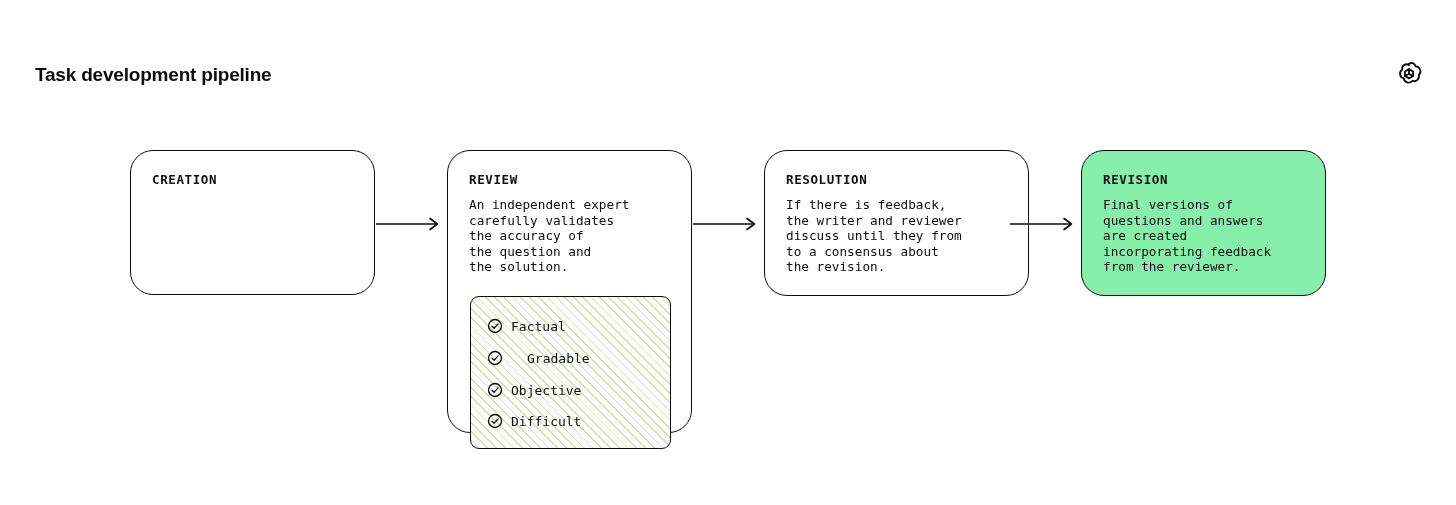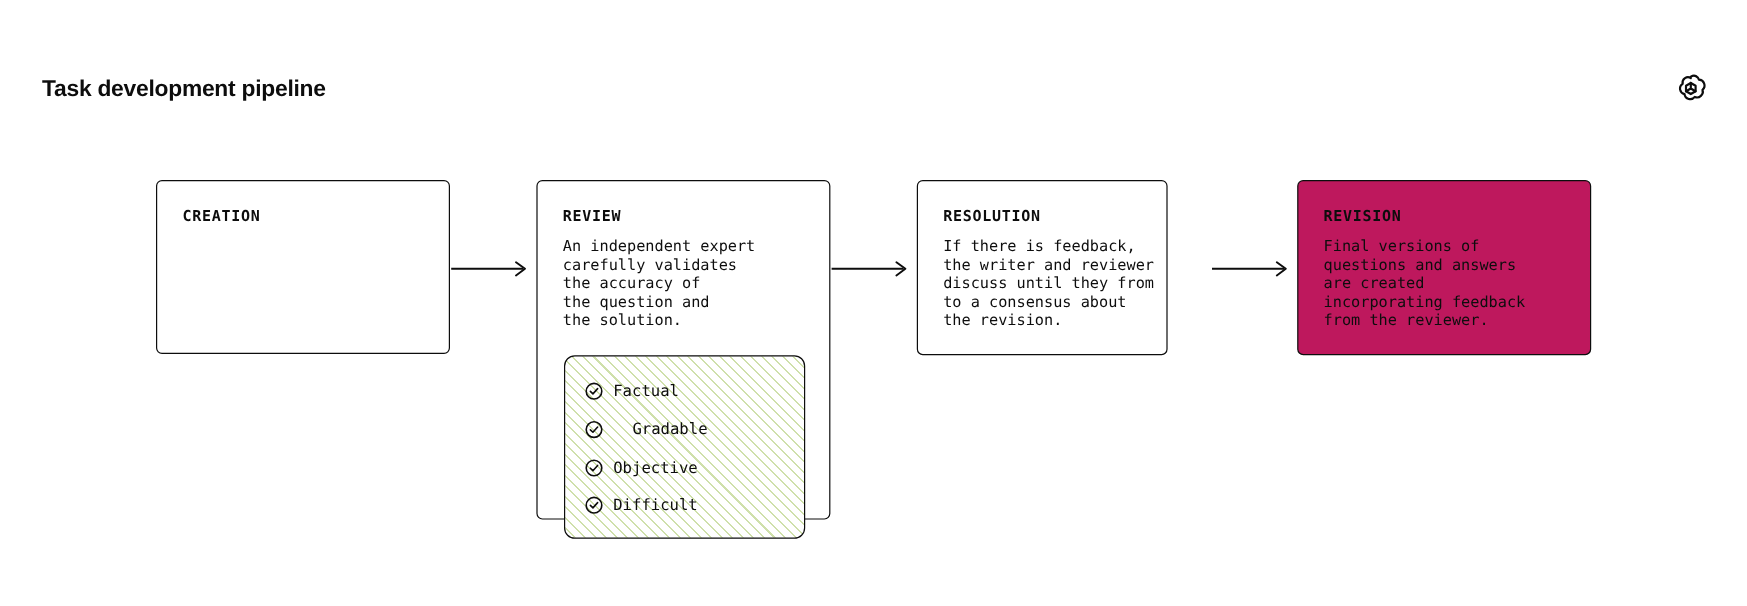--- a/index.html
+++ b/index.html
@@ -39,25 +39,25 @@
     top: 34px;
     width: 30px;
     height: 30px;
   }
   .brand-logo svg { display: block; width: 30px; height: 30px; }
 
   
   .stage {
     position: absolute;
     border: 1.6px solid #0d0d0d;
-    border-radius: 5px;
+    border-radius: 23px;
     background: #ffffff;
   }
 
-  .stage.filled { background: #be185d; }
+  .stage.filled { background: #86efac; }
 
   .stage-label {
     position: absolute;
     left: 21px;
     top: 21px;
     font-family: "DejaVu Sans Mono", "Liberation Mono", monospace;
     font-size: 12.5px;
     font-weight: 700;
     letter-spacing: 0.6px;
     color: #0d0d0d;
@@ -72,21 +72,21 @@
     font-family: "DejaVu Sans Mono", "Liberation Mono", monospace;
     font-size: 12.7px;
     line-height: 15.6px;
     color: #0d0d0d;
     white-space: pre;
   }
 
   
   #stage-creation   { left: 130px;  top: 124px; width: 245px; height: 145px; }
   #stage-review     { left: 447px;  top: 124px; width: 245px; height: 283px; }
-  #stage-resolution { left: 764px;  top: 124px; width: 209px; height: 146px; }
+  #stage-resolution { left: 764px;  top: 124px; width: 265px; height: 146px; }
   #stage-revision   { left: 1081px; top: 124px; width: 245px; height: 146px; }
 
   
   .checklist {
     position: absolute;
     left: 22px;
     top: 145px;
     width: 201px;
     height: 153px;
     border: 1.4px solid #0d0d0d;

